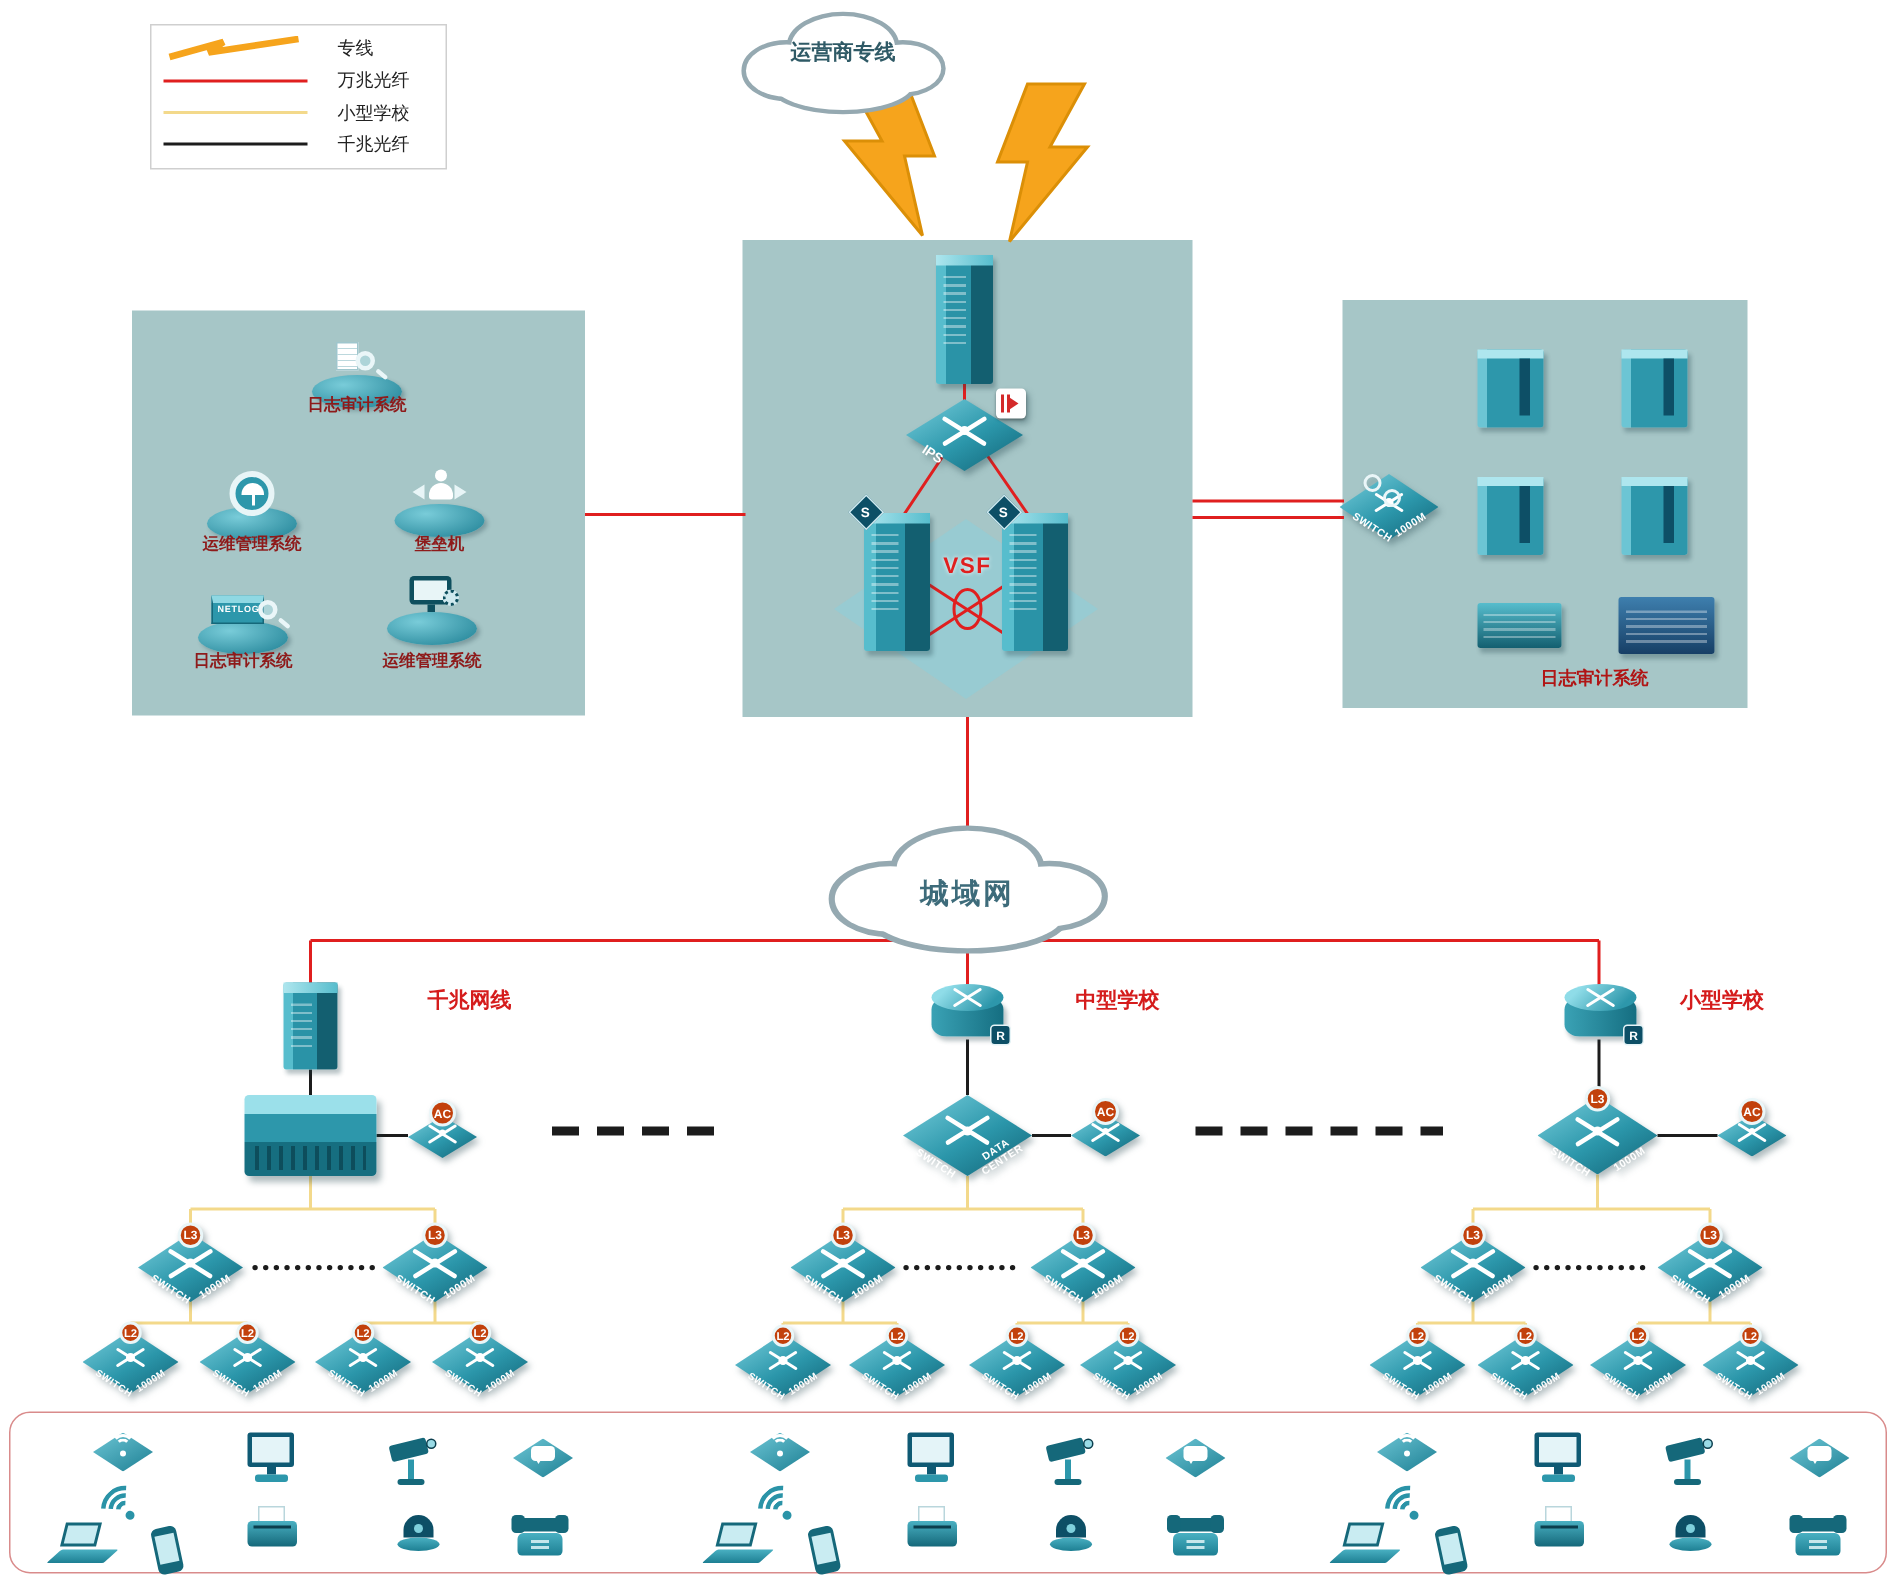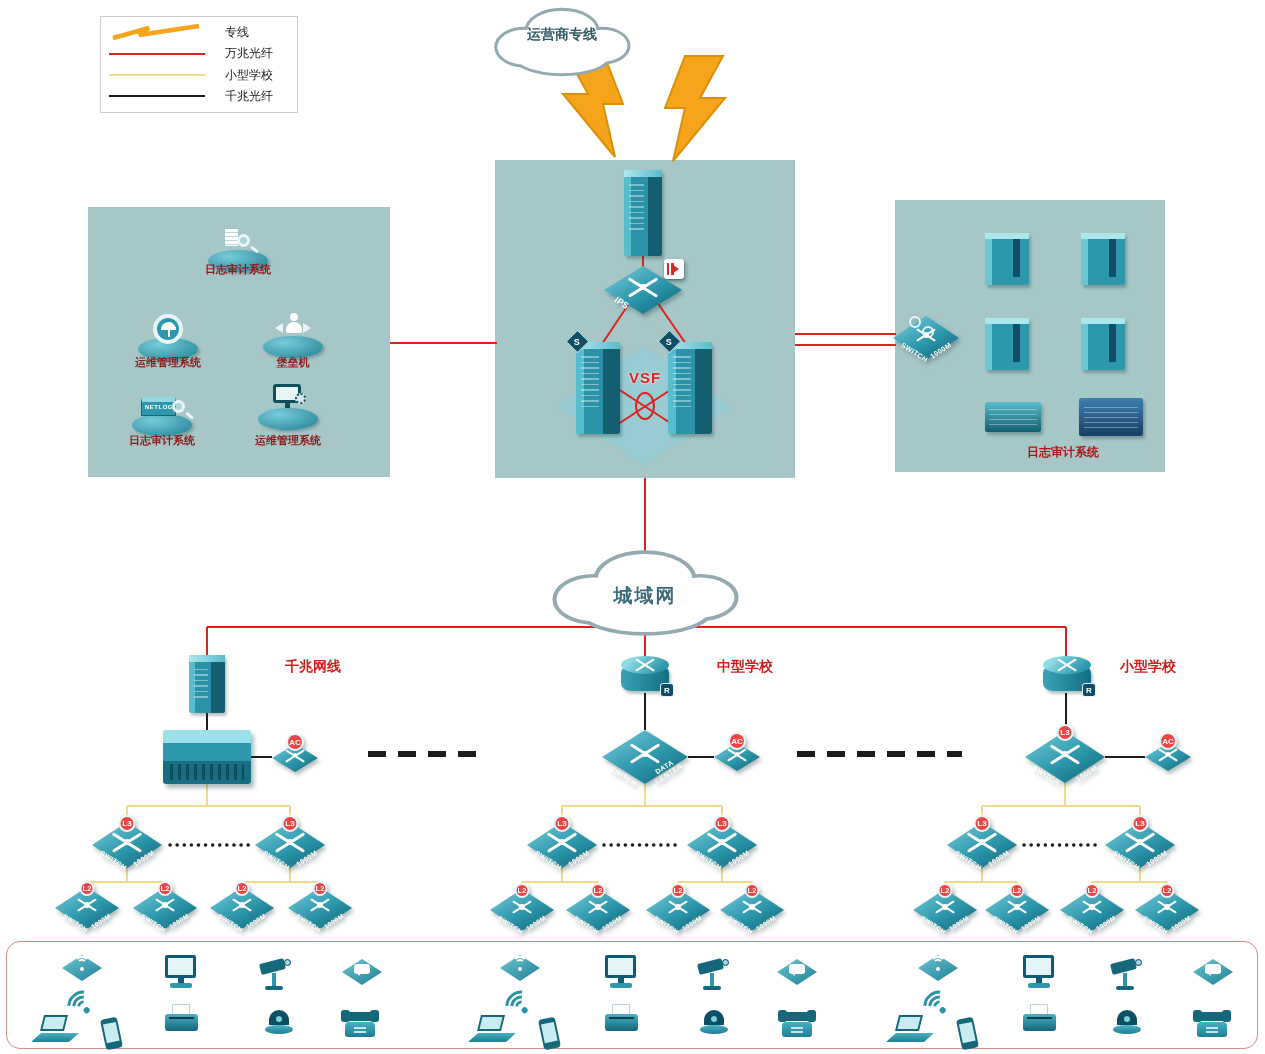--- a/index.html
+++ b/index.html
@@ -32,21 +32,21 @@
   .x1{position:absolute;left:50%;top:44%;width:0;height:0;z-index:2;}
   .x1::before,.x1::after{content:"";position:absolute;width:34px;height:2.6px;background:#fff;left:-17px;top:-1.3px;border-radius:2px;}
   .x1::before{transform:rotate(32deg);}
   .x1::after{transform:rotate(-32deg);}
   .x1.sm::before,.x1.sm::after{width:22px;left:-11px;height:2.2px;}
   .wl,.wr{position:absolute;color:#fff;font-weight:bold;font-size:7px;letter-spacing:.4px;white-space:nowrap;z-index:3;}
   .wl{left:7px;bottom:13px;transform:rotate(33deg);transform-origin:left bottom;}
   .wr{right:7px;bottom:13px;transform:rotate(-33deg);transform-origin:right bottom;}
   .s2 .wl,.s2 .wr{font-size:6.5px;bottom:11px;}
   .wr2{display:flex;flex-direction:column;align-items:center;line-height:1.15;right:4px;bottom:15px;}
-  .badge{position:absolute;left:50%;top:-7px;transform:translateX(-50%);width:17px;height:17px;border-radius:50%;background:#ef4444;border:2px solid #eaf6f8;color:#fff;font-size:8px;font-weight:bold;display:flex;align-items:center;justify-content:center;z-index:4;}
+  .badge{position:absolute;left:50%;top:-7px;transform:translateX(-50%);width:17px;height:17px;border-radius:50%;background:#c2410c;border:2px solid #eaf6f8;color:#fff;font-size:8px;font-weight:bold;display:flex;align-items:center;justify-content:center;z-index:4;}
   .s2 .badge{width:15px;height:15px;font-size:7.5px;top:-6px;}
   .ac .badge{top:-11px;width:18px;height:18px;}
   .ring2{position:absolute;width:12px;height:12px;border:2.5px solid #eaf6f8;border-radius:50%;z-index:4;}
   .ips-label{position:absolute;left:9px;bottom:11px;color:#fff;font-size:9px;font-weight:bold;transform:rotate(33deg);transform-origin:left bottom;z-index:3;}
   .ips-card{position:absolute;right:-2px;top:-7px;width:20px;height:20px;background:#fff;border-radius:3px;box-shadow:0 1px 2px rgba(0,0,0,.35);z-index:4;}
   .ips-card i{position:absolute;left:3px;top:4px;width:9px;height:12px;background:repeating-linear-gradient(90deg,#d42a2a 0 2px,transparent 2px 4.5px);}
   .ips-card::after{content:"";position:absolute;right:1px;top:6px;border:4px solid transparent;border-left:6px solid #d42a2a;}
 
   
   .server{position:absolute;z-index:3;background:linear-gradient(90deg,#57bdcd 0 18%,#2a93a7 18% 62%,#135f70 62% 100%);border-radius:2px;box-shadow:2px 3px 3px rgba(25,60,70,.3);}

